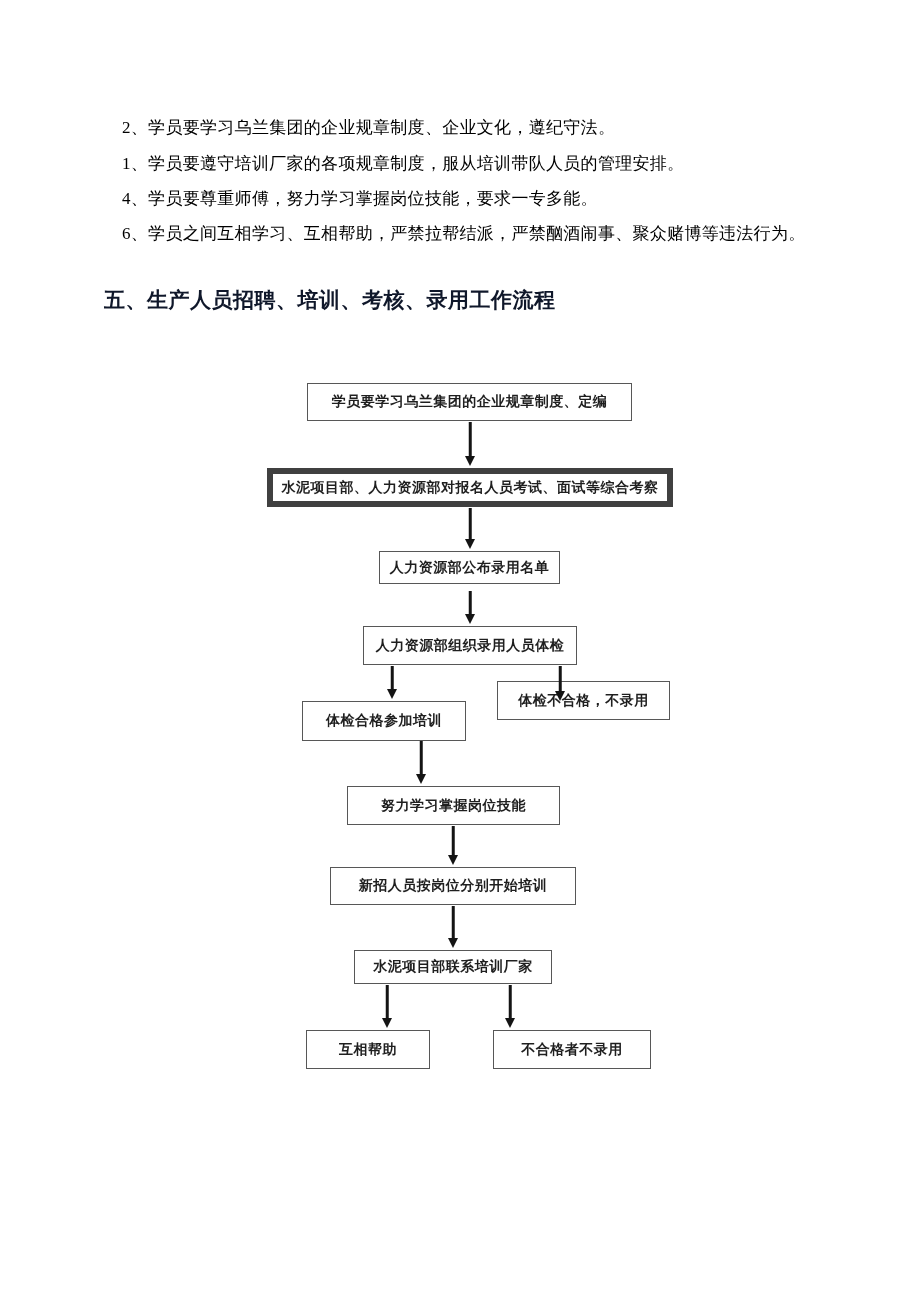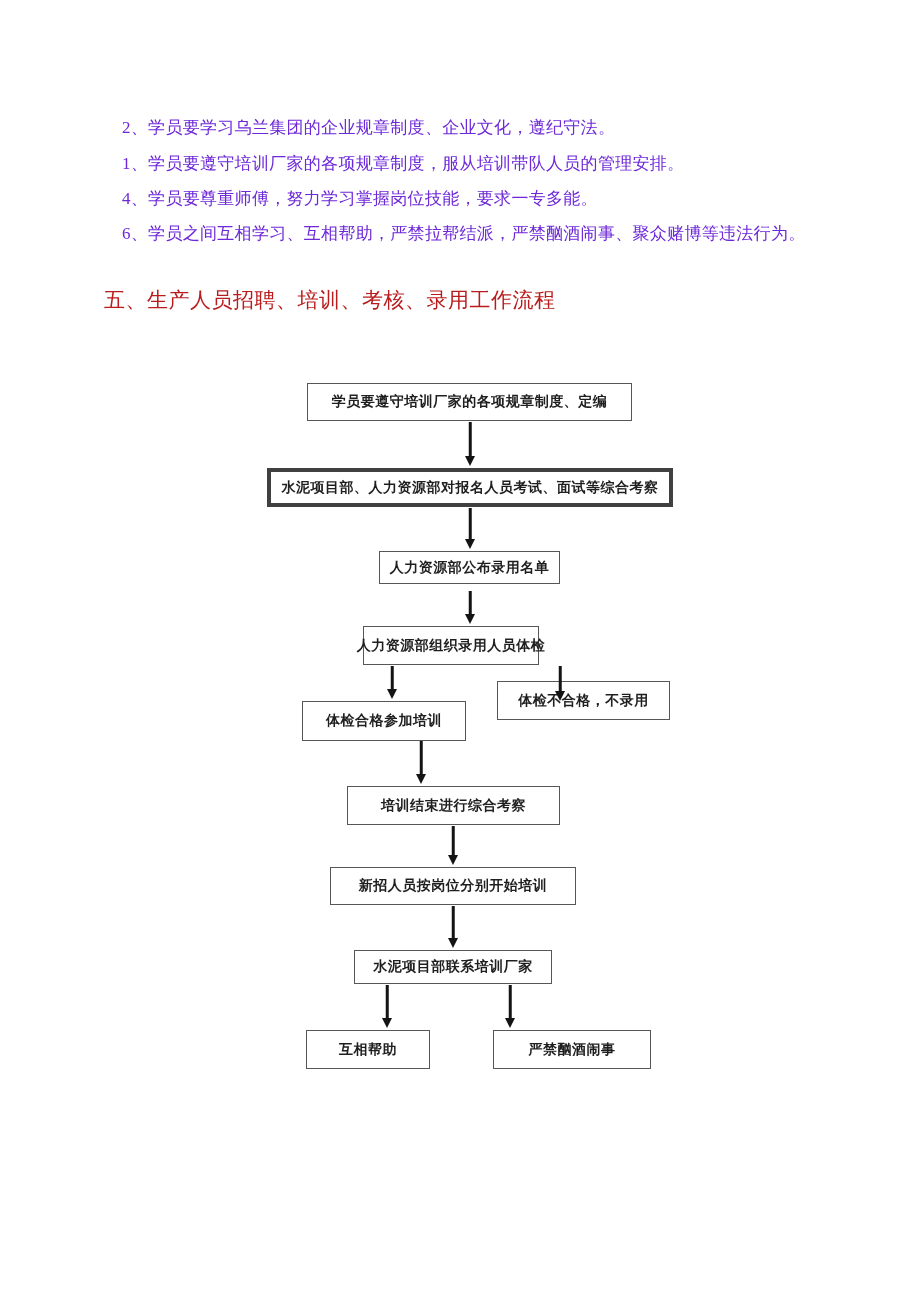--- a/index.html
+++ b/index.html
@@ -15,51 +15,51 @@
   }
   
   .li {
     position: absolute;
     left: 122px;
     margin: 0;
     font-size: 17px;
     line-height: 20px;
     letter-spacing: 0.3px;
     white-space: nowrap;
-    color: #6d28d9;
+    color: #000000;
   }
   
   .heading {
     position: absolute;
     left: 104px;
     top: 286px;
     margin: 0;
     font-size: 21px;
-    font-weight: 400;
+    font-weight: 700;
     letter-spacing: 0.5px;
     white-space: nowrap;
-    color: #b91c1c;
+    color: #0f172a;
   }
   
   .fc-box {
     position: absolute;
     box-sizing: border-box;
     border: 1px solid #575757;
     background: #ffffff;
     display: flex;
     align-items: center;
     justify-content: center;
     font-size: 14px;
     font-weight: 600;
     letter-spacing: 0.5px;
     line-height: 1;
     white-space: nowrap;
     color: #1f1f1f;
   }
-  .fc-box.thick { border: 4px solid #404040; }
+  .fc-box.thick { border: 6px solid #404040; }
   .arrow {
     position: absolute;
     width: 12px;
   }
   .arrow .stem {
     position: absolute;
     left: 50%;
     transform: translateX(-50%);
     top: 0;
     width: 2.5px;
@@ -87,41 +87,41 @@
     <p class="li" style="top:118px">2、学员要学习乌兰集团的企业规章制度、企业文化，遵纪守法。</p>
     <p class="li" style="top:154px">1、学员要遵守培训厂家的各项规章制度，服从培训带队人员的管理安排。</p>
     <p class="li" style="top:189px">4、学员要尊重师傅，努力学习掌握岗位技能，要求一专多能。</p>
     <p class="li" style="top:224px">6、学员之间互相学习、互相帮助，严禁拉帮结派，严禁酗酒闹事、聚众赌博等违法行为。</p>
   </section>
 
   <h2 class="heading">五、生产人员招聘、培训、考核、录用工作流程</h2>
 
   <div>
 
-    <div class="fc-box" style="left:307px;top:383px;width:325px;height:38px">学员要遵守培训厂家的各项规章制度、定编</div>
+    <div class="fc-box" style="left:307px;top:383px;width:325px;height:38px">学员要学习乌兰集团的企业规章制度、定编</div>
 
     <div class="fc-box thick" style="left:267px;top:468px;width:406px;height:39px">水泥项目部、人力资源部对报名人员考试、面试等综合考察</div>
 
     <div class="fc-box" style="left:379px;top:551px;width:181px;height:33px">人力资源部公布录用名单</div>
 
-    <div class="fc-box" style="left:363px;top:626px;width:176px;height:39px">人力资源部组织录用人员体检</div>
+    <div class="fc-box" style="left:363px;top:626px;width:214px;height:39px">人力资源部组织录用人员体检</div>
 
     <div class="fc-box" style="left:302px;top:701px;width:164px;height:40px">体检合格参加培训</div>
 
     <div class="fc-box" style="left:497px;top:681px;width:173px;height:39px">体检不合格，不录用</div>
 
-    <div class="fc-box" style="left:347px;top:786px;width:213px;height:39px">培训结束进行综合考察</div>
+    <div class="fc-box" style="left:347px;top:786px;width:213px;height:39px">努力学习掌握岗位技能</div>
 
     <div class="fc-box" style="left:330px;top:867px;width:246px;height:38px">新招人员按岗位分别开始培训</div>
 
     <div class="fc-box" style="left:354px;top:950px;width:198px;height:34px">水泥项目部联系培训厂家</div>
 
     <div class="fc-box" style="left:306px;top:1030px;width:124px;height:39px">互相帮助</div>
 
-    <div class="fc-box" style="left:493px;top:1030px;width:158px;height:39px">严禁酗酒闹事</div>
+    <div class="fc-box" style="left:493px;top:1030px;width:158px;height:39px">不合格者不录用</div>
 
     <div class="arrow" style="left:464px;top:422px;height:44px">
         <span class="stem"></span>
         <span class="head"></span>
       </div>
     <div class="arrow" style="left:464px;top:508px;height:41px">
         <span class="stem"></span>
         <span class="head"></span>
       </div>
     <div class="arrow" style="left:464px;top:591px;height:33px">

